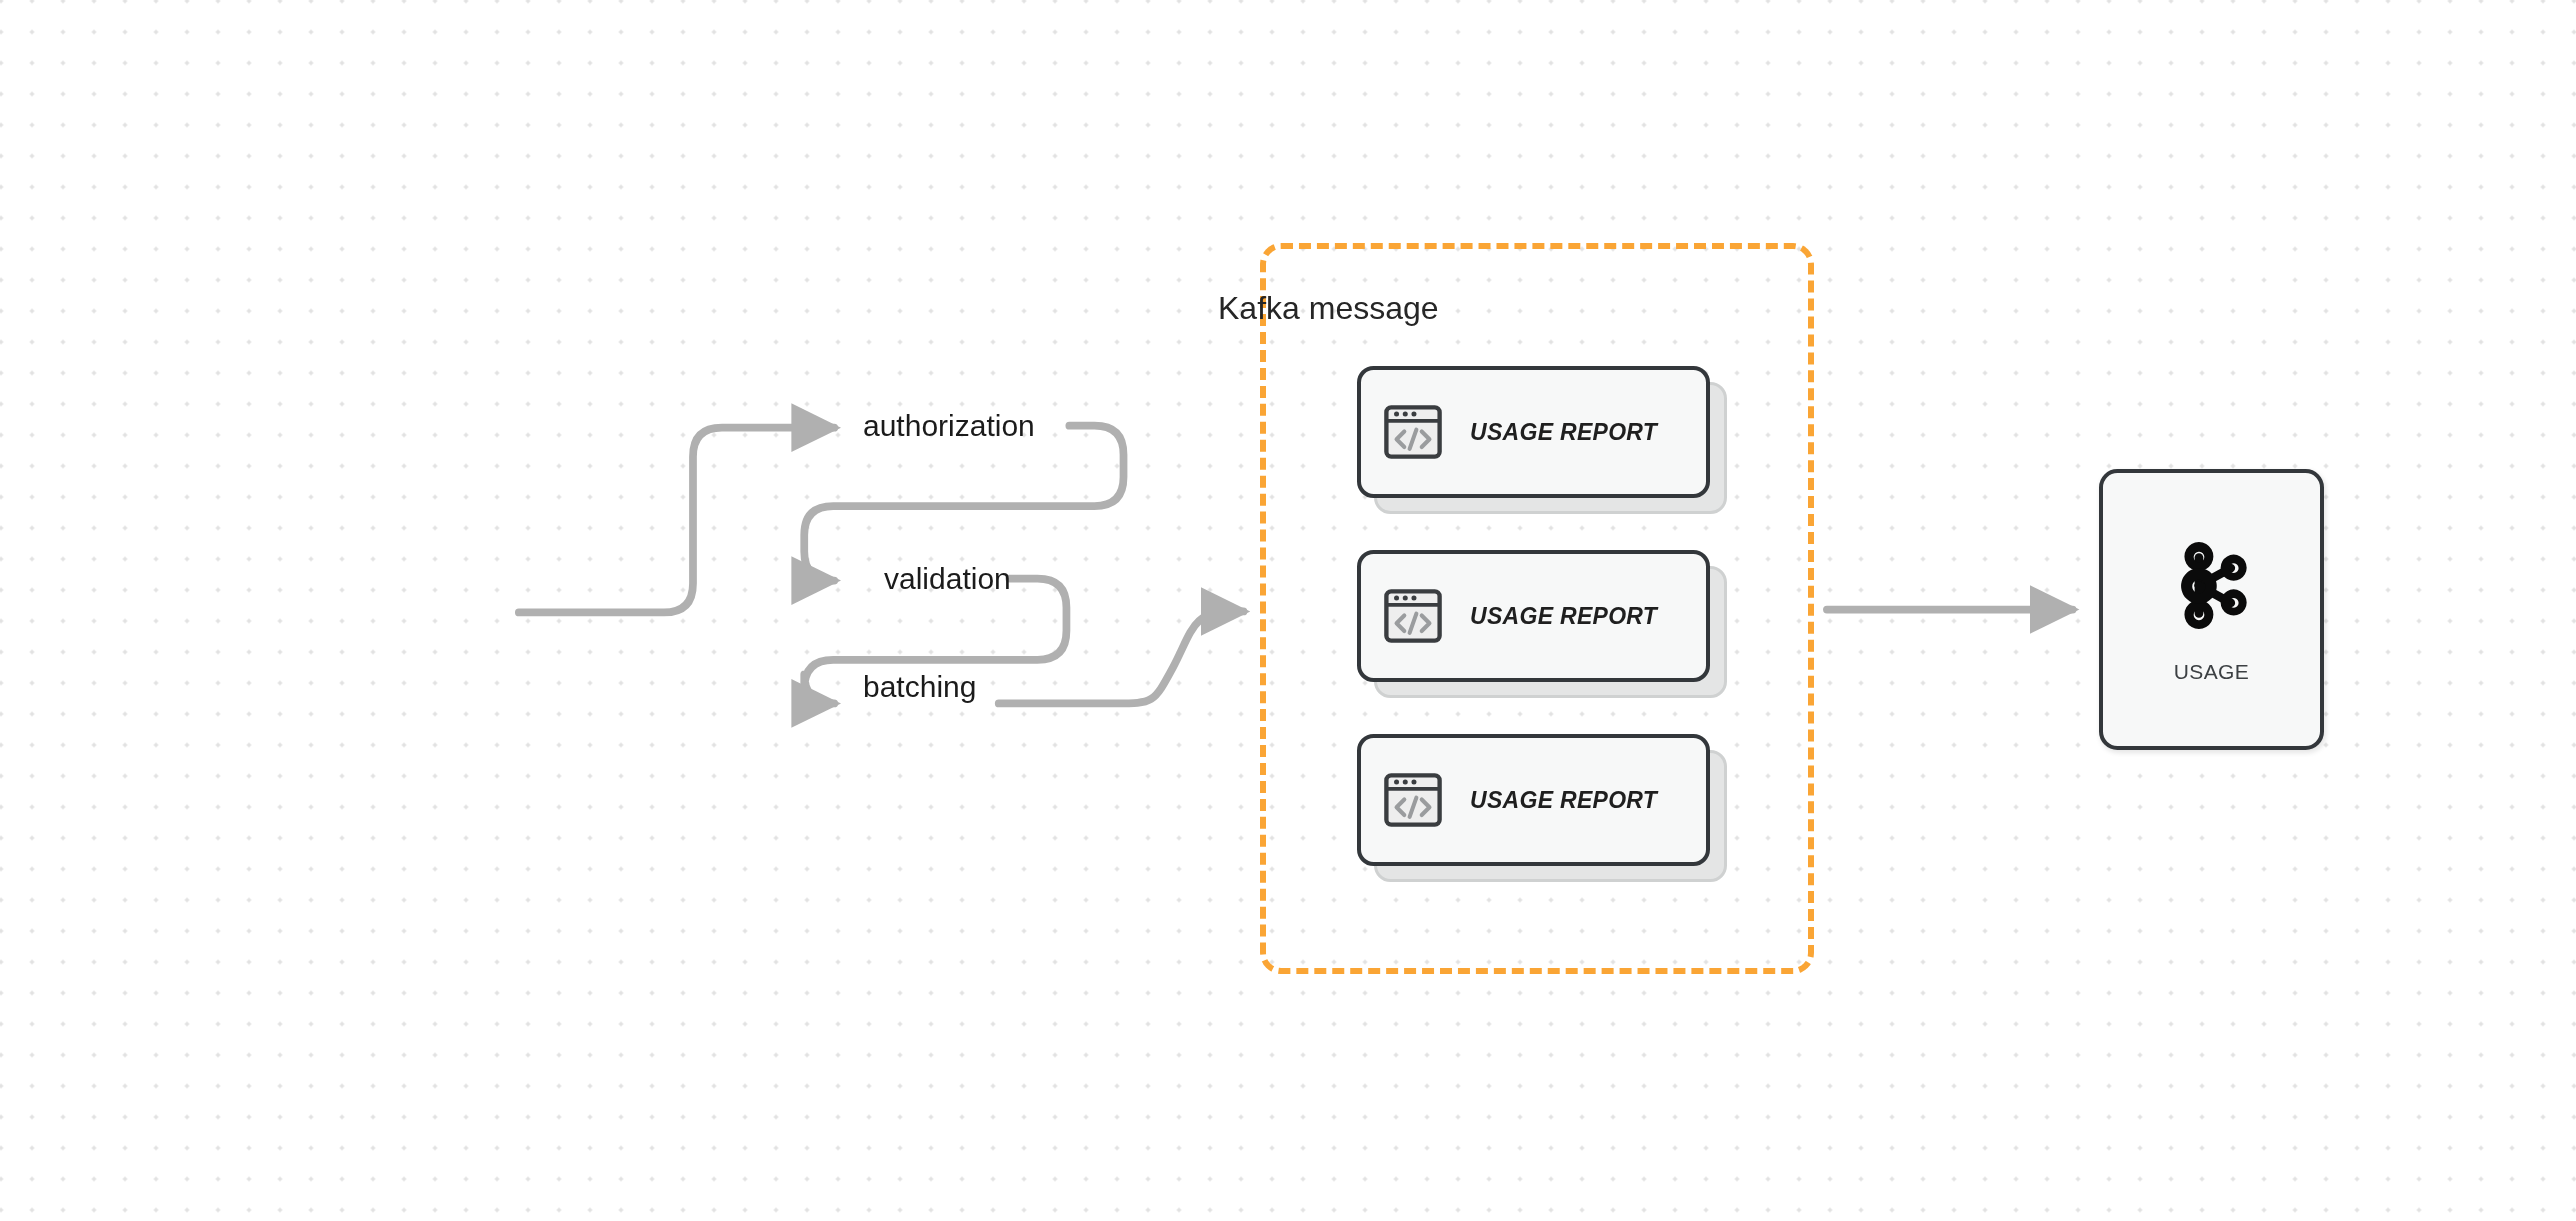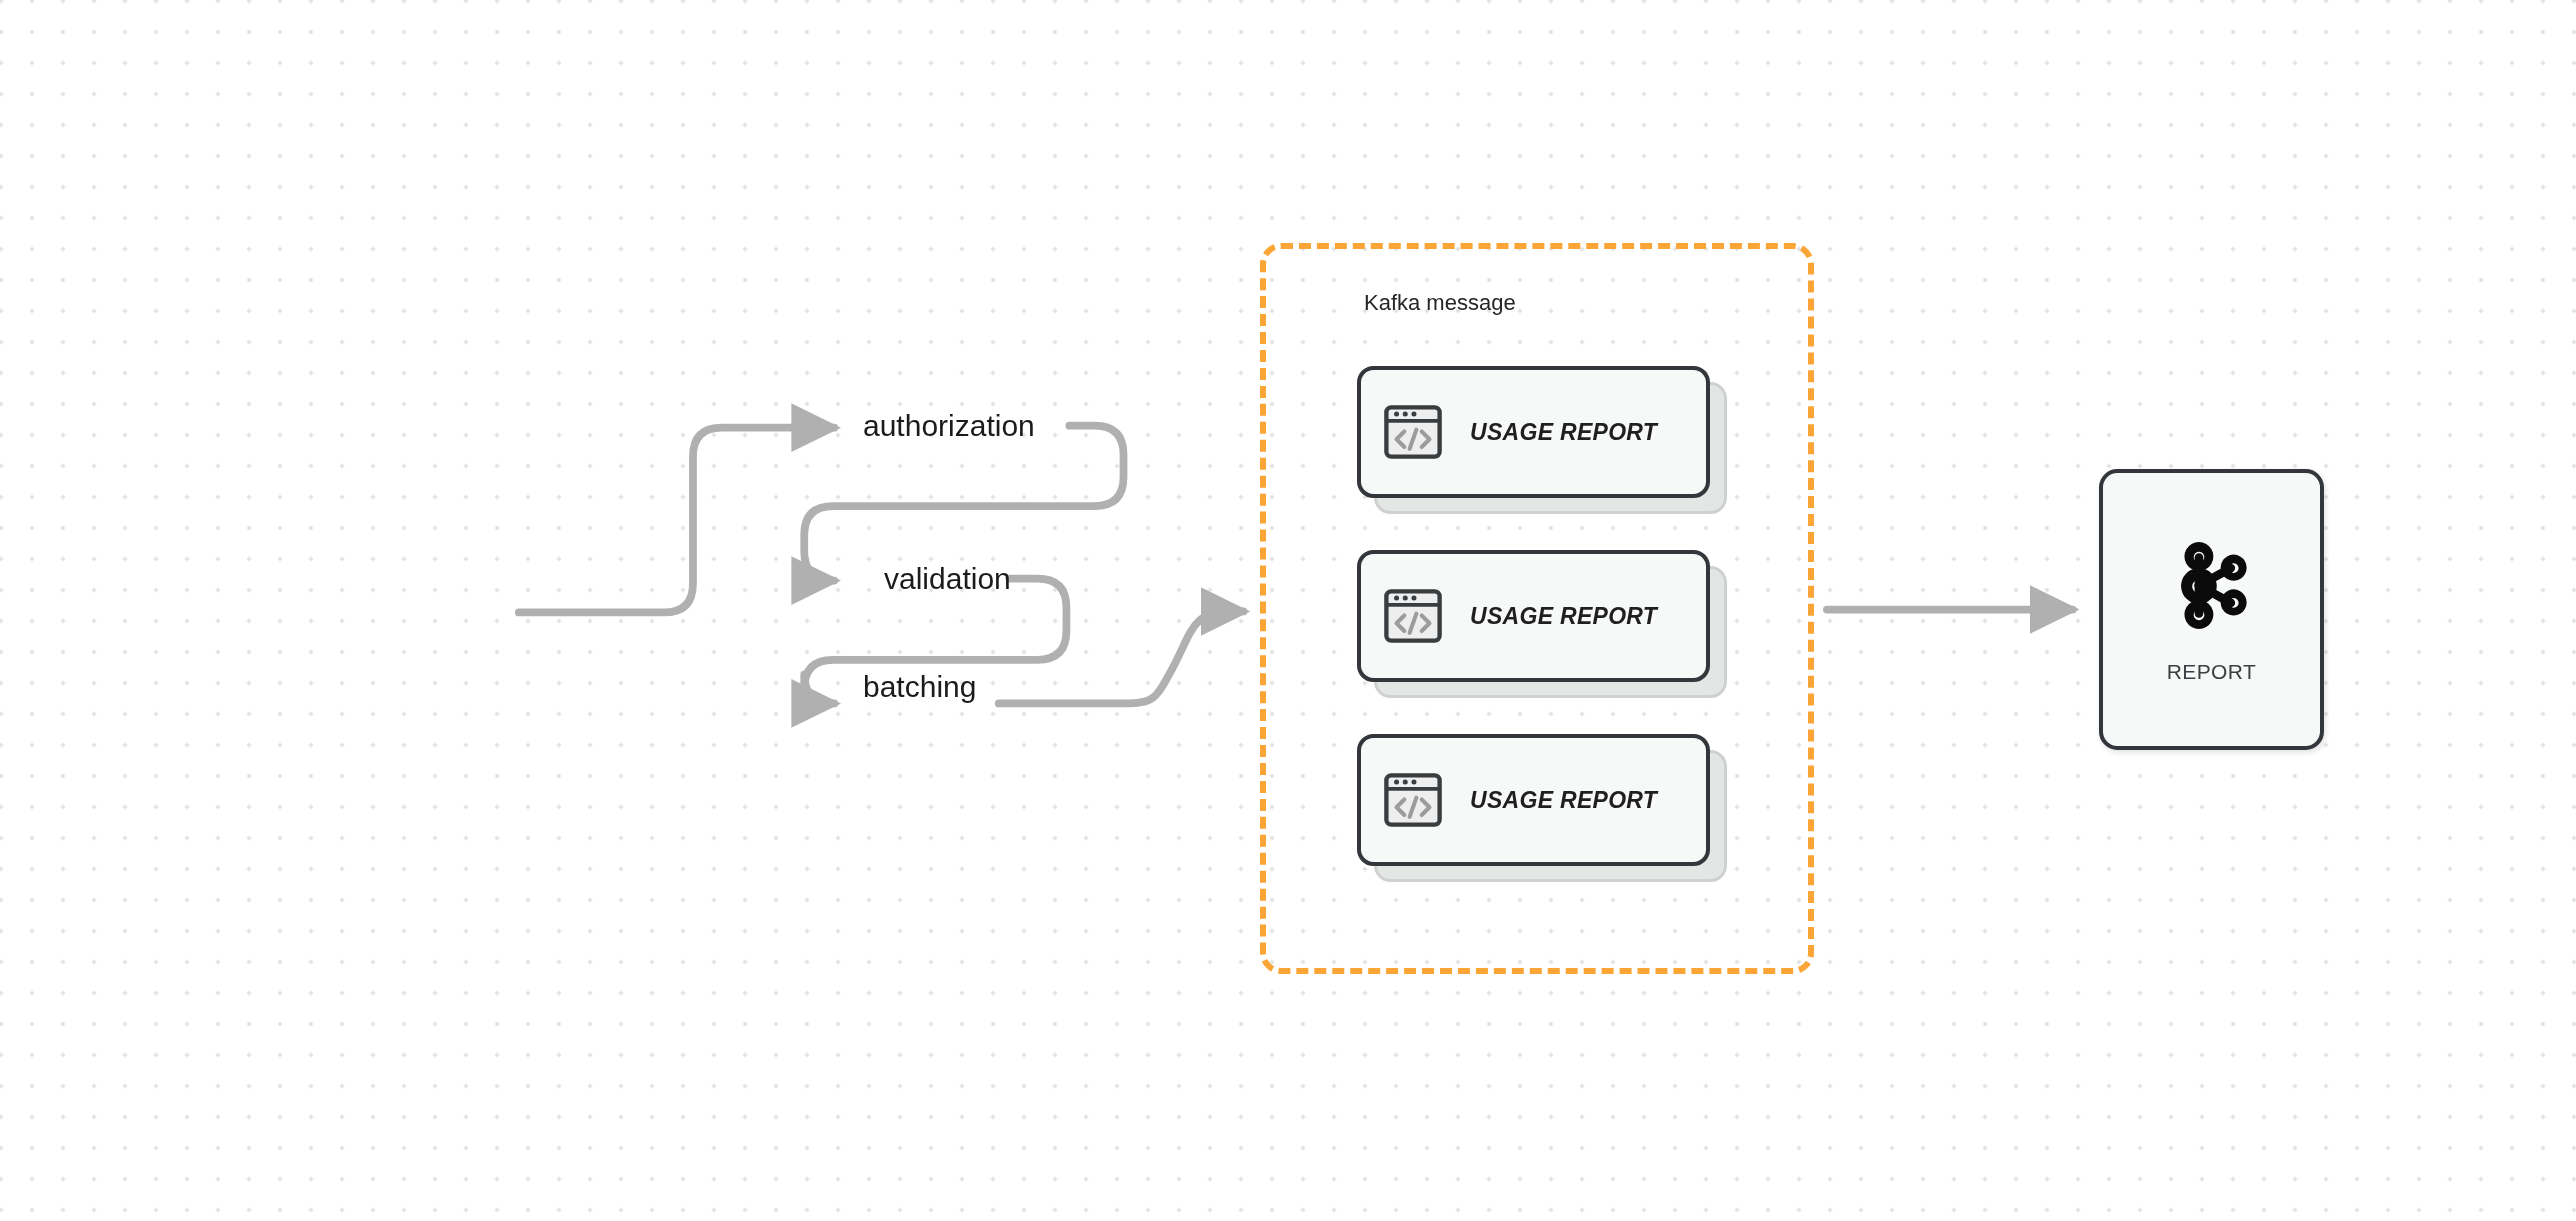--- a/index.html
+++ b/index.html
@@ -91,22 +91,22 @@
     left: 1260px;
     top: 243px;
     width: 554px;
     height: 731px;
     border: 6.8px dashed #faa535;
     border-radius: 21px;
     box-sizing: border-box;
   }
   #group-kafka-message-title {
     position: absolute;
-    left: 1364px; top: 290px;
-    font-size: 22px;
+    left: 1218px; top: 290px;
+    font-size: 32px;
     color: #262626;
     white-space: nowrap;
   }
 
   
   .report-card-wrap {
     position: absolute;
     width: 370px;
     height: 105px;
     padding-left: 11px;
@@ -267,17 +267,17 @@
           <path d="M 30 66 a 15 15 0 1 1 -0.1 0 z M 30 76 a 5.5 5.5 0 1 0 0.1 0 z" fill-rule="evenodd"></path>
 
           <path d="M 30 33 a 18.5 18.5 0 1 1 -0.1 0 z M 30 45 a 7 7 0 1 0 0.1 0 z" fill-rule="evenodd"></path>
 
           <path d="M 66 19 a 13.5 13.5 0 1 1 -0.1 0 z M 66 28 a 5 5 0 1 0 0.1 0 z" fill-rule="evenodd"></path>
 
           <path d="M 66 55 a 13.5 13.5 0 1 1 -0.1 0 z M 66 64 a 5 5 0 1 0 0.1 0 z" fill-rule="evenodd"></path>
         </g>
       </svg>
     </div>
-    <div class="node-label">REPORT</div>
+    <div class="node-label">USAGE</div>
   </div>
 
 </div>
 
 
 </body></html>

